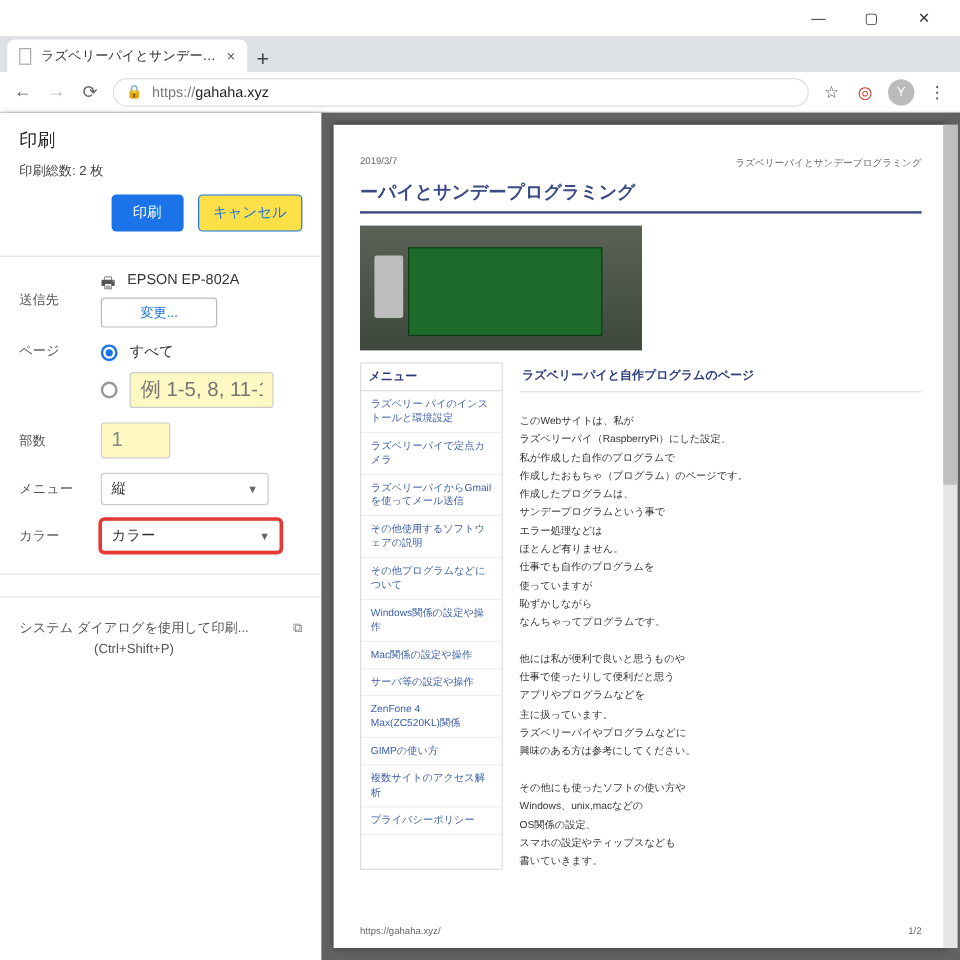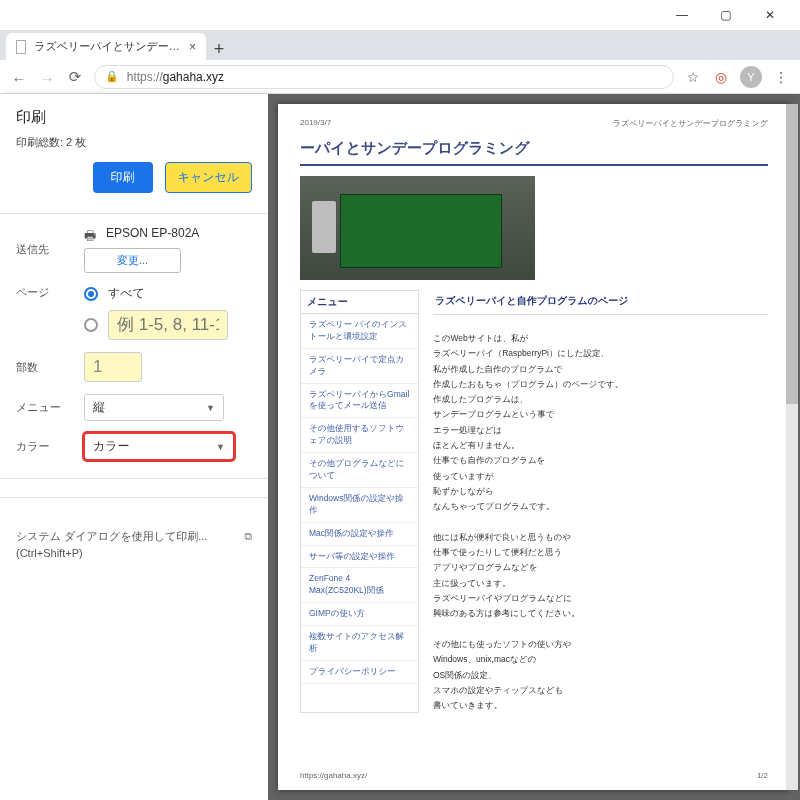--- a/index.html
+++ b/index.html
@@ -119,36 +119,36 @@
   }
   .input-small { width:58px; }
   .select-box {
     border:1px solid #ccc; background:#fff; font-size:12px; color:#333;
     padding:4px 8px; border-radius:3px; width:140px;
     display:flex; align-items:center; justify-content:space-between;
   }
   .select-box.highlighted { outline:3px solid #e53935; outline-offset:-1px; width:150px;}
   .caret { color:#666; font-size:9px;}
   .adv-row { display:flex; justify-content:space-between; align-items:center; font-size:12px; color:#333; padding:6px 0; cursor:pointer;}
-  .sysdlg { font-size:11px; color:#555; line-height:1.5; margin-top:18px; display:flex; justify-content:space-between; align-items:flex-start;}
+  .sysdlg { font-size:11px; color:#555; line-height:1.5; margin-top:6px; display:flex; justify-content:space-between; align-items:flex-start;text-align:center;}
   .ext-icon{ color:#888; font-size:11px;}
   
   .preview-pane {
     flex:1;
     background:#626262;
     padding:10px;
     overflow:hidden;
     position:relative;
   }
   .page {
     background:#fff;
     width:100%;
     height:100%;
     box-shadow:0 0 6px rgba(0,0,0,.5);
-    padding:14px 22px;
+    padding:26px 22px;
     font-size:9px;
     color:#333;
     overflow:hidden;
     position:relative;
   }
   .page-hdr { display:flex; justify-content:space-between; font-size:8px; color:#666; margin-bottom:10px;}
   .page-title-big { font-size:15px; font-weight:700; color:#3b4a85; margin-bottom:6px;}
   .page-rule { border-top:2px solid #3b4a85; margin-bottom:10px;}
   .board-img {
     width:235px; height:104px;

